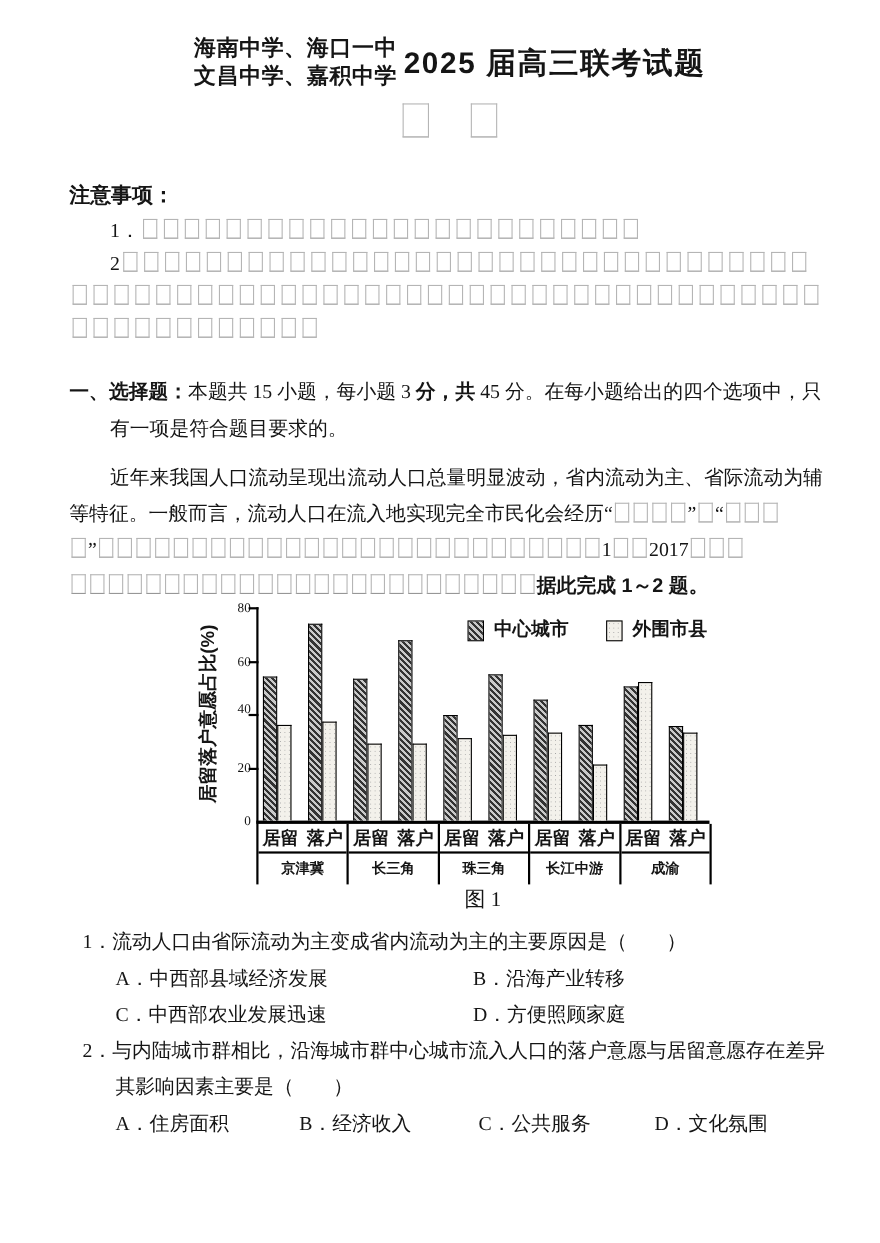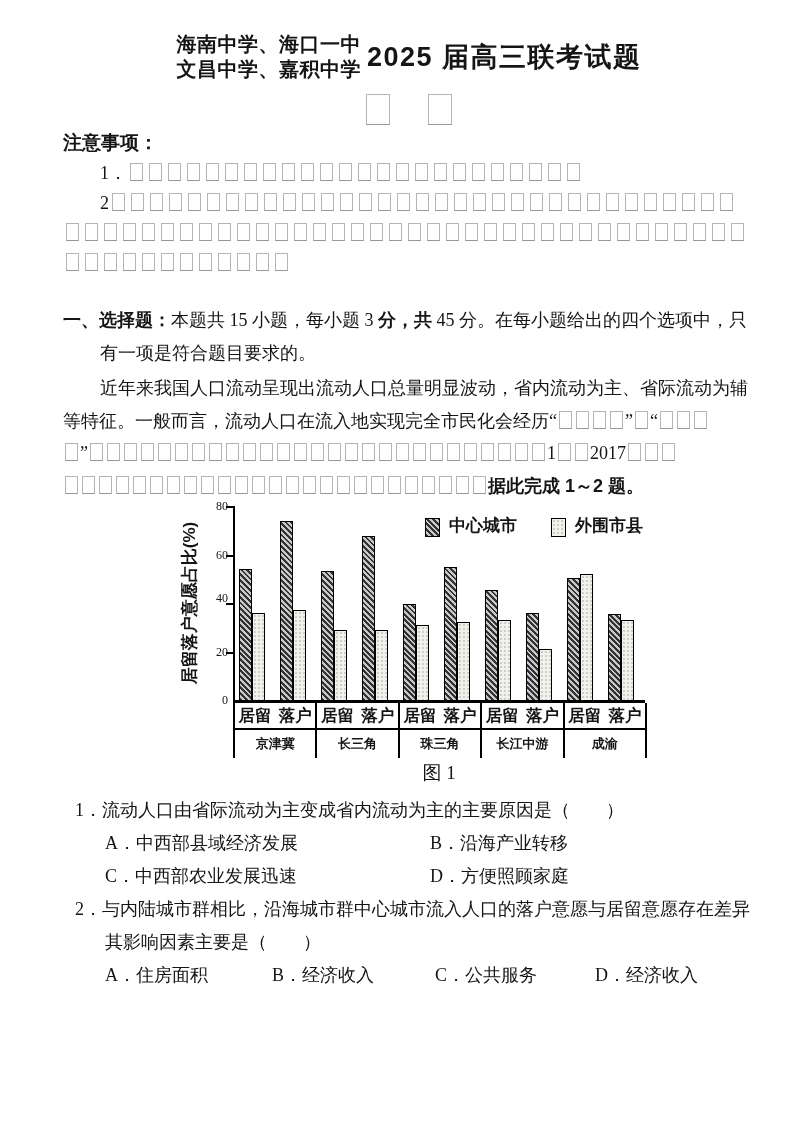--- a/index.html
+++ b/index.html
@@ -18,28 +18,28 @@
 
   
   .tofu { display:inline-block; width:11px; height:16px; border:1px solid #b5b5b5; border-bottom-color:#979797;
           margin:0 3px; vertical-align:-2px; background:#fff; }
   .tofu.big { width:22px; height:29px; margin:0 19px; vertical-align:middle; }
   .intro .tofu { margin:0 2px; }
 
   .line { line-height:30px; white-space:nowrap; overflow:hidden; }
   .ind { text-indent:37px; }
 
-  .notice { }
+  .notice { margin-top:36px; }
   .notice .heading { font-family:"Liberation Sans", sans-serif; font-weight:bold; font-size:19px; line-height:30px; }
 
   .sect { margin-top:26px; }
   .sect .line { line-height:33px; }
   .sect .cont { padding-left:37px; }
 
-  .intro { margin-top:2px; }
+  .intro { margin-top:12px; }
   .intro .line { line-height:32.5px; }
 
   
   .figure { margin-top:4px; margin-left:170px; }
   .plot { position:relative; width:410px; height:194px; border-left:2px solid #000; border-bottom:3px solid #000; }
   .ylab { position:absolute; left:-46px; top:50%; transform:translate(-50%,-50%) rotate(-90deg);
           font-family:"Liberation Sans", sans-serif; font-weight:bold; font-size:17px; white-space:nowrap; }
   .ytick { position:absolute; right:calc(100% + 7px); font-size:12px; line-height:18px; }
   .ymark { position:absolute; left:-9px; width:9px; height:2px; background:#000; }
   .legend { position:absolute; top:8px; left:190px; display:flex; gap:34px; align-items:center;
@@ -235,17 +235,17 @@
     </div>
   </div>
 
   <div class="q q2">
     <div class="stem">2．与内陆城市群相比，沿海城市群中心城市流入人口的落户意愿与居留意愿存在差异，</div>
     <div class="stem2">其影响因素主要是（　　）</div>
     <div class="opts">
       <span class="ow0">A．住房面积</span>
       <span class="ow1">B．经济收入</span>
       <span class="ow2">C．公共服务</span>
-      <span>D．经济收入</span>
+      <span>D．文化氛围</span>
     </div>
   </div>
 
 </div>
 
 </body></html>

